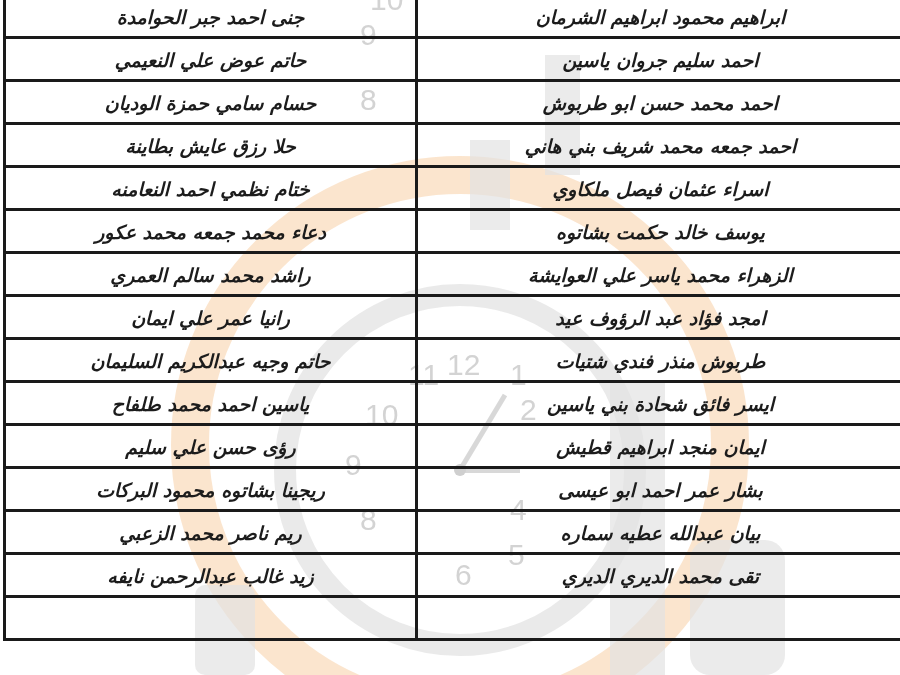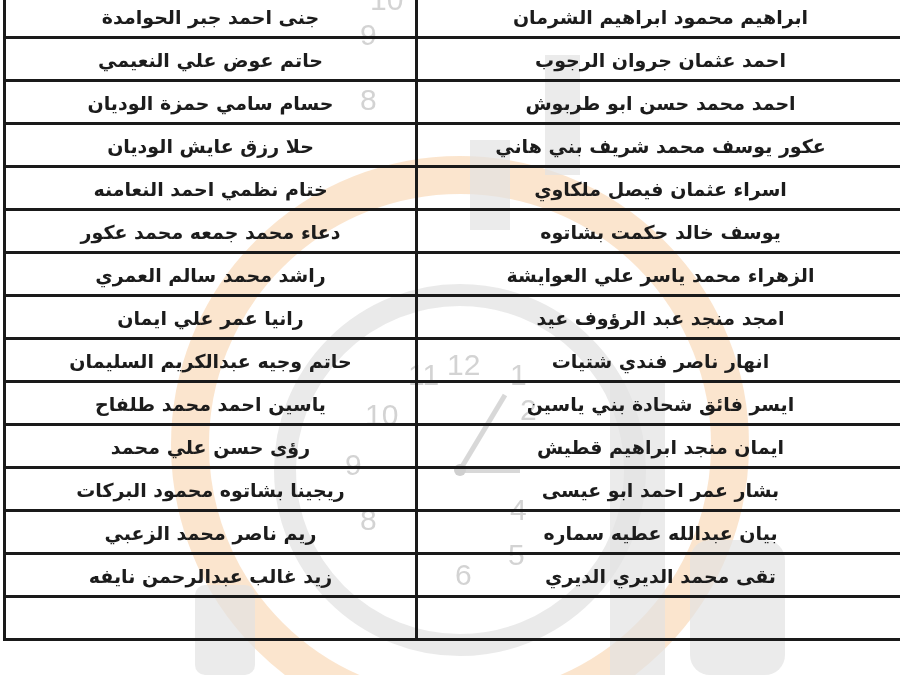--- a/index.html
+++ b/index.html
@@ -44,20 +44,21 @@
       font-size: 19px;
       color: #1c1c1c;
       direction: rtl;
       background: transparent;
     }
     table.names td.col-left { width: 409px; }
     table.names td.col-right { width: 485px; }
     .cell-text {
       display: inline-block;
       padding-top: 2px;
+      font-style: italic;
     }
   </style>
 </head>
 <body>
 
 <svg class="watermark" width="900" height="675" viewBox="0 0 900 675">
 
   <circle cx="460" cy="445" r="270" fill="none" stroke="#f7cfa6" stroke-width="38" opacity="0.55"></circle>
 
   <circle cx="460" cy="470" r="175" fill="none" stroke="#dcdcdc" stroke-width="22" opacity="0.6"></circle>
@@ -93,56 +94,56 @@
 
 <div class="sheet">
   <table class="names">
     <tbody>
       <tr>
         <td class="col-left"><span class="cell-text">جنى احمد جبر الحوامدة</span></td>
         <td class="col-right"><span class="cell-text">ابراهيم محمود ابراهيم الشرمان</span></td>
       </tr>
       <tr>
         <td class="col-left"><span class="cell-text">حاتم عوض علي النعيمي</span></td>
-        <td class="col-right"><span class="cell-text">احمد عثمان جروان الرجوب</span></td>
+        <td class="col-right"><span class="cell-text">احمد سليم جروان ياسين</span></td>
       </tr>
       <tr>
         <td class="col-left"><span class="cell-text">حسام سامي حمزة الوديان</span></td>
         <td class="col-right"><span class="cell-text">احمد محمد حسن ابو طربوش</span></td>
       </tr>
       <tr>
-        <td class="col-left"><span class="cell-text">حلا رزق عايش الوديان</span></td>
-        <td class="col-right"><span class="cell-text">عكور يوسف محمد شريف بني هاني</span></td>
+        <td class="col-left"><span class="cell-text">حلا رزق عايش بطاينة</span></td>
+        <td class="col-right"><span class="cell-text">احمد جمعه محمد شريف بني هاني</span></td>
       </tr>
       <tr>
         <td class="col-left"><span class="cell-text">ختام نظمي احمد النعامنه</span></td>
         <td class="col-right"><span class="cell-text">اسراء عثمان فيصل ملكاوي</span></td>
       </tr>
       <tr>
         <td class="col-left"><span class="cell-text">دعاء محمد جمعه محمد عكور</span></td>
         <td class="col-right"><span class="cell-text">يوسف خالد حكمت بشاتوه</span></td>
       </tr>
       <tr>
         <td class="col-left"><span class="cell-text">راشد محمد سالم العمري</span></td>
         <td class="col-right"><span class="cell-text">الزهراء محمد ياسر علي العوايشة</span></td>
       </tr>
       <tr>
         <td class="col-left"><span class="cell-text">رانيا عمر علي ايمان</span></td>
-        <td class="col-right"><span class="cell-text">امجد منجد عبد الرؤوف عيد</span></td>
+        <td class="col-right"><span class="cell-text">امجد فؤاد عبد الرؤوف عيد</span></td>
       </tr>
       <tr>
         <td class="col-left"><span class="cell-text">حاتم وجيه عبدالكريم السليمان</span></td>
-        <td class="col-right"><span class="cell-text">انهار ناصر فندي شتيات</span></td>
+        <td class="col-right"><span class="cell-text">طربوش منذر فندي شتيات</span></td>
       </tr>
       <tr>
         <td class="col-left"><span class="cell-text">ياسين احمد محمد طلفاح</span></td>
         <td class="col-right"><span class="cell-text">ايسر فائق شحادة بني ياسين</span></td>
       </tr>
       <tr>
-        <td class="col-left"><span class="cell-text">رؤى حسن علي محمد</span></td>
+        <td class="col-left"><span class="cell-text">رؤى حسن علي سليم</span></td>
         <td class="col-right"><span class="cell-text">ايمان منجد ابراهيم قطيش</span></td>
       </tr>
       <tr>
         <td class="col-left"><span class="cell-text">ريجينا بشاتوه محمود البركات</span></td>
         <td class="col-right"><span class="cell-text">بشار عمر احمد ابو عيسى</span></td>
       </tr>
       <tr>
         <td class="col-left"><span class="cell-text">ريم ناصر محمد الزعبي</span></td>
         <td class="col-right"><span class="cell-text">بيان عبدالله عطيه سماره</span></td>
       </tr>

